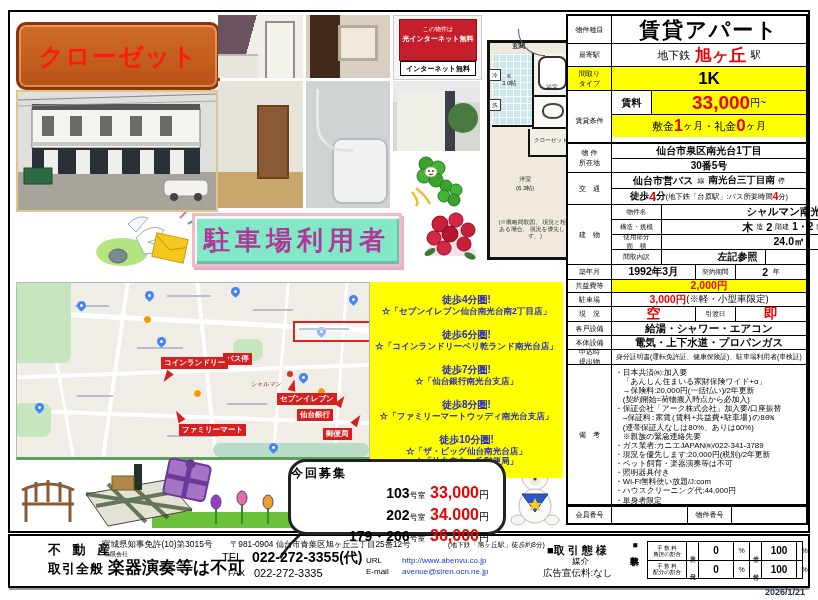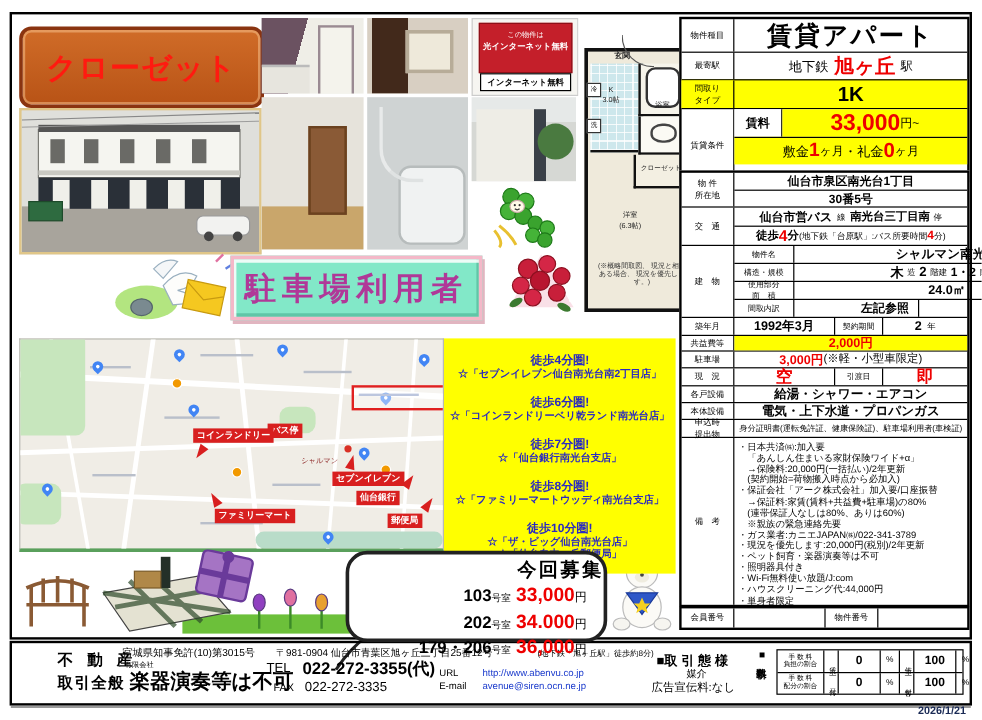--- a/index.html
+++ b/index.html
@@ -67,21 +67,21 @@
   #map-hl{position:absolute;border:2px solid #e02020;background:rgba(255,255,255,.4);z-index:2;}
   .mtxt{position:absolute;height:2px;background:#b9bfca;}
   #map-prop-label{position:absolute;font-size:6px;color:#8a2020;}
   #map-prop-dot{position:absolute;width:6px;height:6px;background:#d93025;border-radius:50%;}
   
   #nearby{left:370px;top:282px;width:193px;height:196px;background:#ffff00;display:flex;flex-direction:column;justify-content:space-evenly;text-align:center;z-index:1;}
   .nb-walk{display:block;font-size:10px;font-weight:bold;color:#2a2ac0;}
   .nb-store{display:block;font-size:8.6px;font-weight:bold;color:#2a2ac0;line-height:1.15;}
   
   #bubble{left:288px;top:459px;width:218px;height:76px;background:#fff;border:3px solid #222;border-radius:18px;z-index:6;box-sizing:border-box;}
-  #bubble .bt{display:block;text-align:right;font-size:16px;margin-top:3px;letter-spacing:2px;}
+  #bubble .bt{display:block;text-align:left;font-size:12px;margin-top:3px;letter-spacing:2px;}
   .room-row{text-align:right;padding-right:14px;line-height:1.35;}
   .room-no{font-size:14px;font-weight:bold;}
   .room-sfx{font-size:8px;}
   .room-price{font-size:16px;font-weight:bold;color:#ee0000;}
   .room-unit{font-size:10px;}
   
   #rtable{left:566px;top:14px;width:242px;}
   .tbl{position:absolute;left:0;width:242px;border:2px solid #000;box-sizing:border-box;background:#fff;}
   .trow{display:flex;box-sizing:border-box;border-top:1px solid #000;}
   .trow:first-child{border-top:none;}
@@ -554,21 +554,21 @@
       <div class="vcell" style="font-size:6.8px;padding:0 2px;">身分証明書(運転免許証、健康保険証)、駐車場利用者(車検証)</div>
     </div>
     <div class="sec" style="height:140px;">
       <div class="lcell">備　考</div>
       <div style="flex:1;padding:3px 3px;">
         <span style="display:block;font-size:7.8px;line-height:1.17;">・日本共済㈱:加入要</span>
         <span style="display:block;font-size:7.8px;line-height:1.17;">　「あんしん住まいる家財保険ワイド+α」</span>
         <span style="display:block;font-size:7.8px;line-height:1.17;">　→保険料:20,000円(一括払い)/2年更新</span>
         <span style="display:block;font-size:7.8px;line-height:1.17;">　(契約開始=荷物搬入時点から必加入)</span>
         <span style="display:block;font-size:7.8px;line-height:1.17;">・保証会社「アーク株式会社」加入要/口座振替</span>
-        <span style="display:block;font-size:7.8px;line-height:1.17;">　→保証料:家賃(賃料+共益費+駐車場)の80%</span>
+        <span style="display:block;font-size:7.8px;line-height:1.17;font-family:Liberation Mono, monospace;">　→保証料:家賃(賃料+共益費+駐車場)の80%</span>
         <span style="display:block;font-size:7.8px;line-height:1.17;">　(連帯保証人なしは80%、ありは60%)</span>
         <span style="display:block;font-size:7.8px;line-height:1.17;">　※親族の緊急連絡先要</span>
         <span style="display:block;font-size:7.8px;line-height:1.17;">・ガス業者:カニエJAPAN㈱/022-341-3789</span>
         <span style="display:block;font-size:7.8px;line-height:1.17;">・現況を優先します:20,000円(税別)/2年更新</span>
         <span style="display:block;font-size:7.8px;line-height:1.17;">・ペット飼育・楽器演奏等は不可</span>
         <span style="display:block;font-size:7.8px;line-height:1.17;">・照明器具付き</span>
         <span style="display:block;font-size:7.8px;line-height:1.17;">・Wi-Fi無料使い放題/J:com</span>
         <span style="display:block;font-size:7.8px;line-height:1.17;">・ハウスクリーニング代:44,000円</span>
         <span style="display:block;font-size:7.8px;line-height:1.17;">・単身者限定</span>
       </div>

